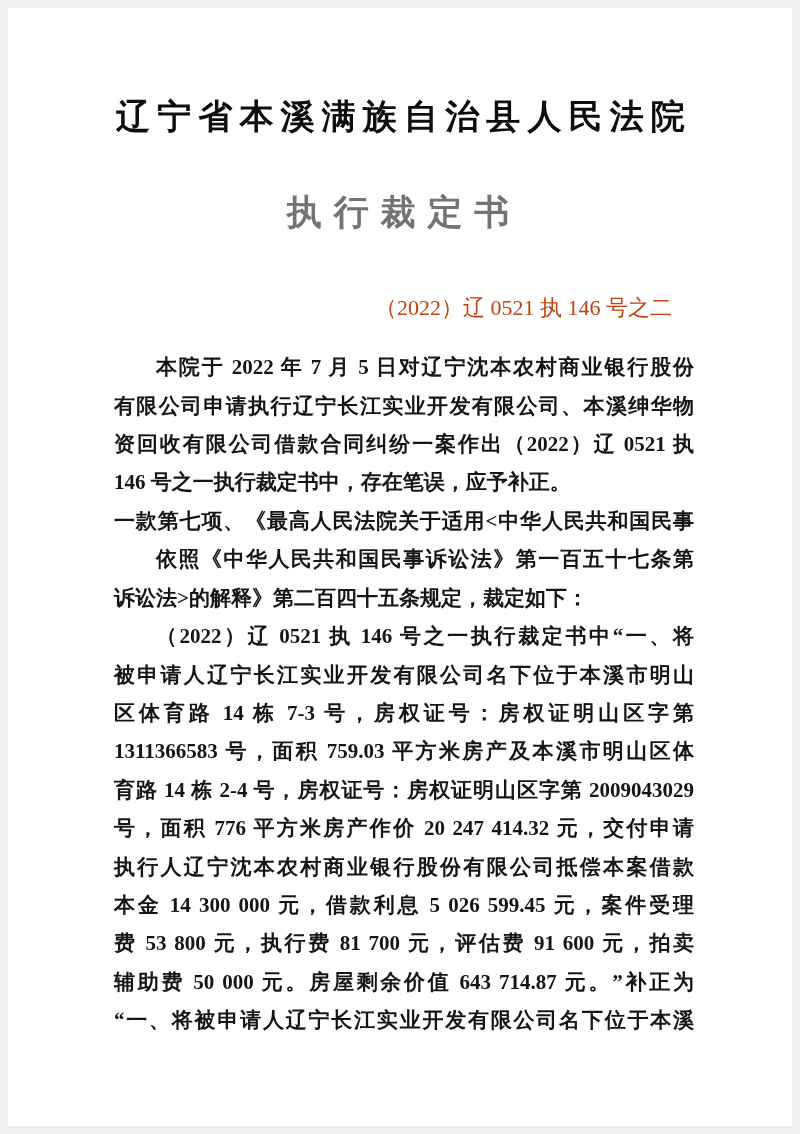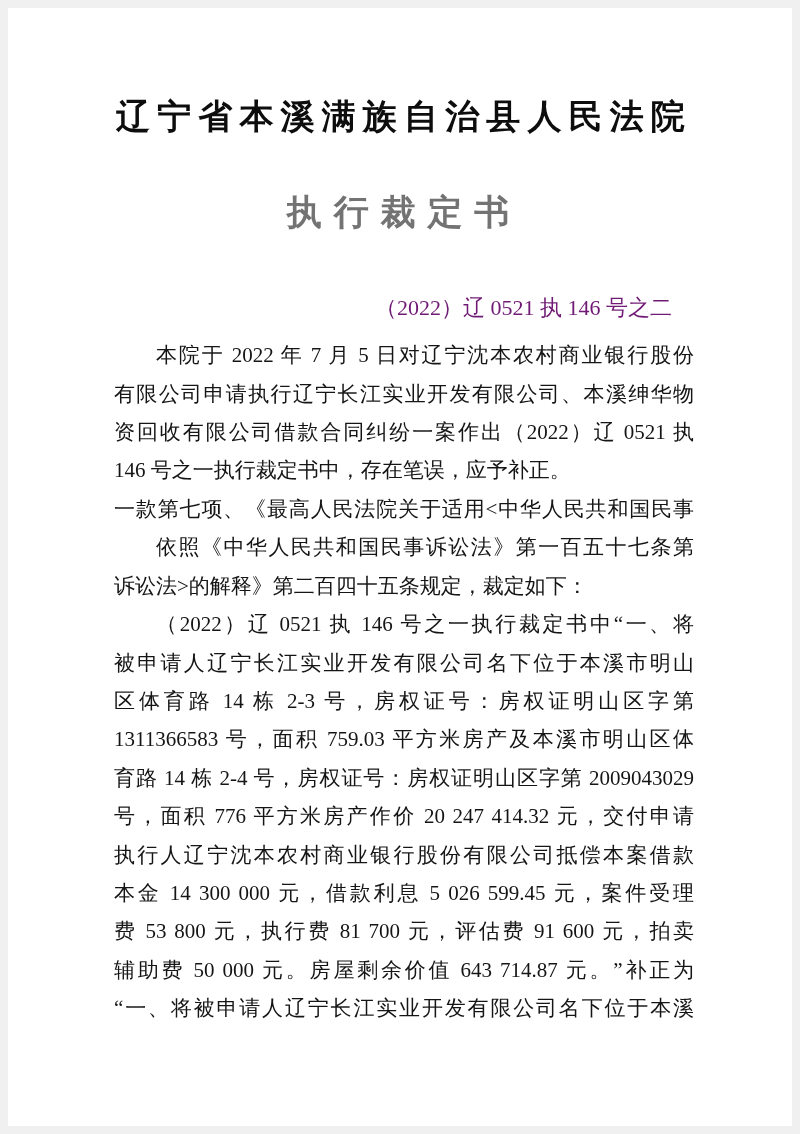--- a/index.html
+++ b/index.html
@@ -38,24 +38,25 @@
     line-height: 1.25;
     letter-spacing: 0.34em;
     color: #737373;
   }
   .case-number {
     margin-top: 54px;
     text-align: right;
     padding-right: 22px;
     font-size: 22px;
     line-height: 40px;
-    color: #701a75;
+    color: #c2410c;
   }
   .document-body {
-    margin-top: 8px;
+    margin-top: 20px;
+    font-weight: bold;
   }
   .paragraph { margin: 0; }
   .line {
     font-size: 21px;
     line-height: 38.4px;
     text-align: justify;
     text-align-last: justify;
     color: #151515;
   }
   .line.first { text-indent: 2em; }
@@ -77,21 +78,21 @@
           <div class="line para-end">146 号之一执行裁定书中，存在笔误，应予补正。</div>
         </div>
         <div class="paragraph">
           <div class="line">一款第七项、《最高人民法院关于适用&lt;中华人民共和国民事</div>
           <div class="line first">依照《中华人民共和国民事诉讼法》第一百五十七条第</div>
           <div class="line para-end">诉讼法&gt;的解释》第二百四十五条规定，裁定如下：</div>
         </div>
         <div class="paragraph">
           <div class="line first">（2022）辽 0521 执 146 号之一执行裁定书中“一、将</div>
           <div class="line">被申请人辽宁长江实业开发有限公司名下位于本溪市明山</div>
-          <div class="line">区体育路 14 栋 2-3 号，房权证号：房权证明山区字第</div>
+          <div class="line">区体育路 14 栋 7-3 号，房权证号：房权证明山区字第</div>
           <div class="line">1311366583 号，面积 759.03 平方米房产及本溪市明山区体</div>
           <div class="line">育路 14 栋 2-4 号，房权证号：房权证明山区字第 2009043029</div>
           <div class="line">号，面积 776 平方米房产作价 20 247 414.32 元，交付申请</div>
           <div class="line">执行人辽宁沈本农村商业银行股份有限公司抵偿本案借款</div>
           <div class="line">本金 14 300 000 元，借款利息 5 026 599.45 元，案件受理</div>
           <div class="line">费 53 800 元，执行费 81 700 元，评估费 91 600 元，拍卖</div>
           <div class="line">辅助费 50 000 元。房屋剩余价值 643 714.87 元。”补正为</div>
           <div class="line">“一、将被申请人辽宁长江实业开发有限公司名下位于本溪</div>
         </div>
       </div>

